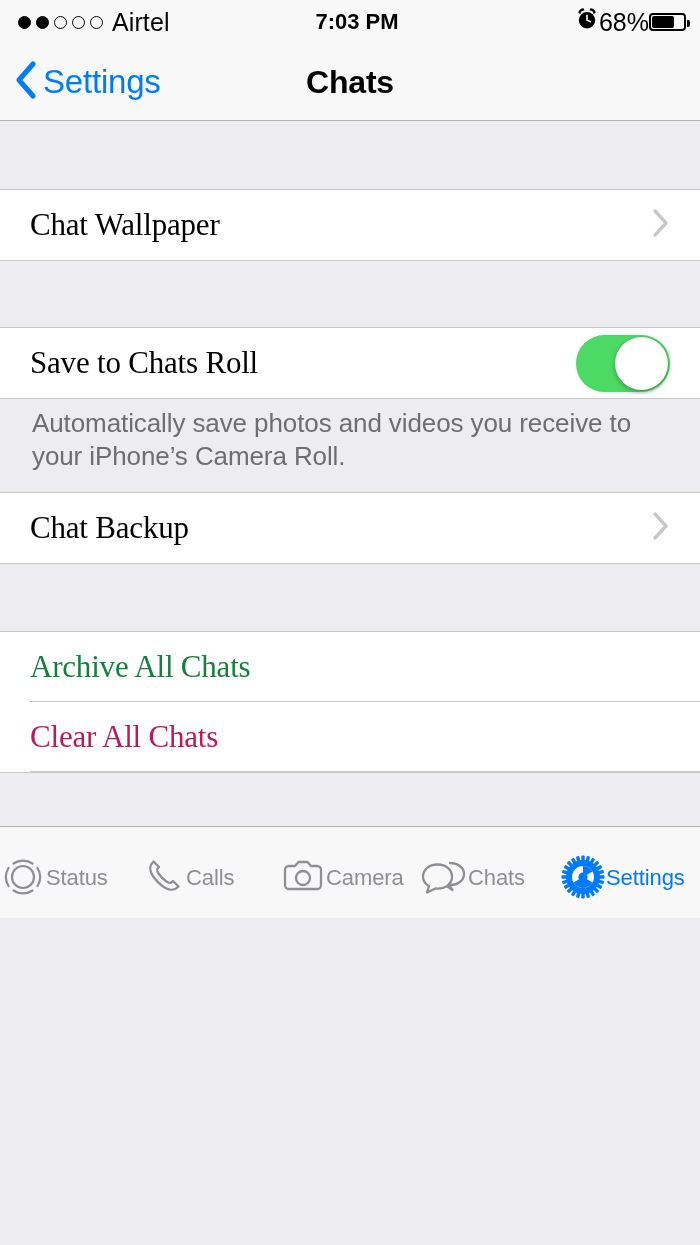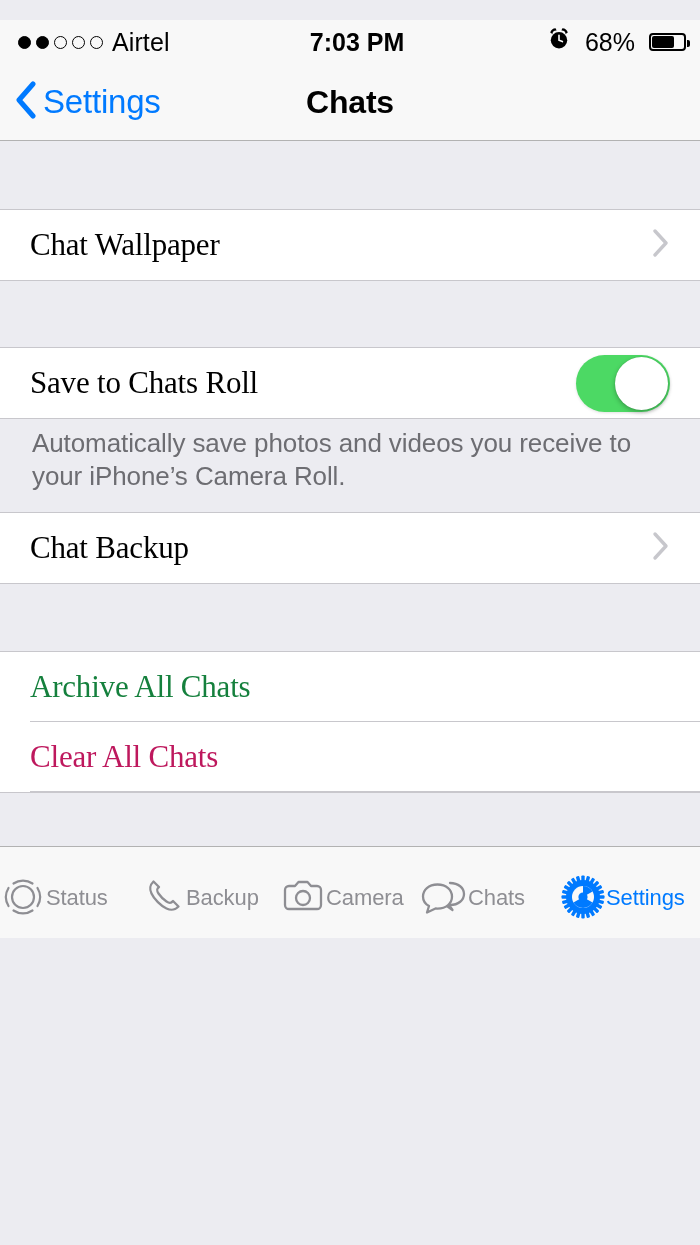--- a/index.html
+++ b/index.html
@@ -14,21 +14,20 @@
     -webkit-font-smoothing: antialiased;
     overflow: hidden;
   }
   .phone {
     position: relative;
     width: 700px;
     height: 918px;
     background: #ECECF1;
     display: flex;
     flex-direction: column;
-    margin-top: 20px;
   }
 
   
   .status-bar {
     height: 44px;
     background: #F8F8F8;
     display: flex;
     align-items: center;
     position: relative;
     flex: 0 0 auto;
@@ -57,30 +56,30 @@
   .dot.filled { background: #000; }
   .sb-carrier {
     font-size: 25px;
     letter-spacing: 0.1px;
     color: #000;
   }
   .sb-center {
     position: absolute;
     left: 14px; right: 0;
     text-align: center;
-    font-size: 25px;
+    font-size: 22px;
     font-weight: bold;
     color: #000;
   }
   .sb-right {
     position: absolute;
     right: 14px;
     display: flex;
     align-items: center;
-    gap: 14px;
+    gap: 0;
     text-align: center;
   }
   .alarm-icon { display: block; }
   .sb-batt-pct {
     font-size: 25px;
     color: #000;
   }
   .batt {
     position: relative;
     width: 37px;
@@ -381,21 +380,21 @@
     </div>
 
     <div class="tab">
       <span class="tab-icon">
         <svg width="46" height="46" viewBox="0 0 46 46">
           <path d="M13.5 7.5 C10 11 9 14 11.5 19.5 C14 25 21 32 26.5 34.5 C32 37 35 36 38.5 32.5
                    L33 27 C31 29.5 29.5 29.5 26.5 27.5 C24 25.8 20.2 22 18.5 19.5
                    C16.5 16.5 16.5 15 19 13 Z" stroke="#8E8E93" stroke-width="2.3" fill="none" stroke-linejoin="round"></path>
         </svg>
       </span>
-      <span class="tab-label">Backup</span>
+      <span class="tab-label">Calls</span>
     </div>
 
     <div class="tab">
       <span class="tab-icon">
         <svg width="46" height="46" viewBox="0 0 46 46">
           <path d="M5 16 a4 4 0 0 1 4-4 h6 l3.5-4 h9 l3.5 4 h6 a4 4 0 0 1 4 4 v15 a4 4 0 0 1-4 4 h-28 a4 4 0 0 1-4-4 z" stroke="#8E8E93" stroke-width="2.3" fill="none" stroke-linejoin="round"></path>
           <circle cx="23" cy="24" r="7" stroke="#8E8E93" stroke-width="2.3" fill="none"></circle>
         </svg>
       </span>
       <span class="tab-label">Camera</span>

